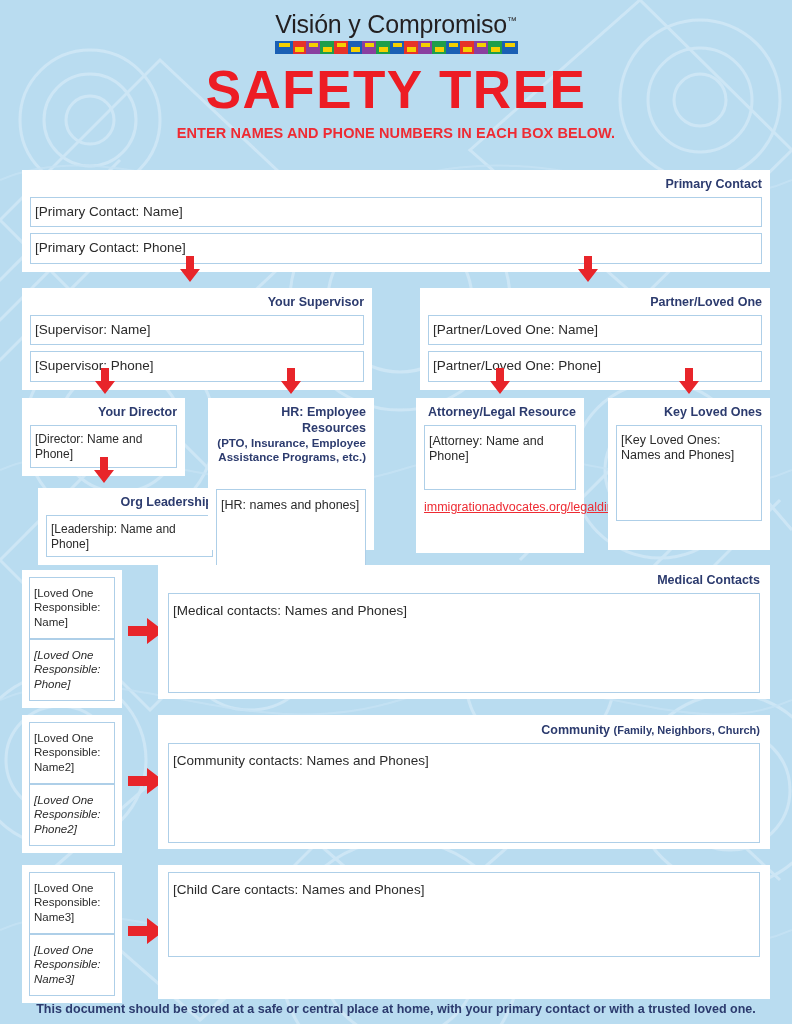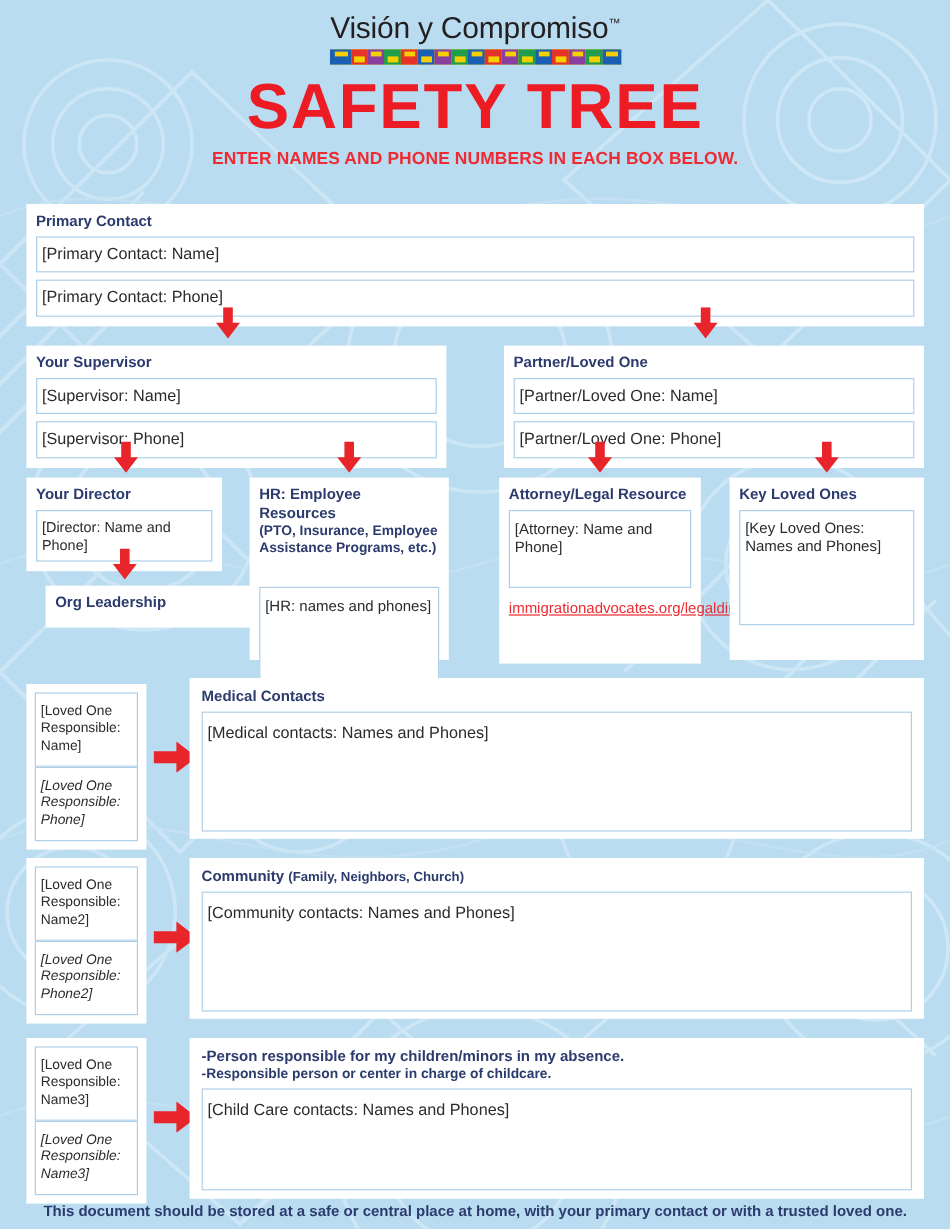--- a/index.html
+++ b/index.html
@@ -82,21 +82,21 @@
     letter-spacing: 0.1px;
   }
 
   
   .card {
     background: #ffffff;
     padding: 6px 8px 8px;
   }
 
   .card-title {
-    text-align: left;
+    text-align: right;
     font-size: 12.5px;
     font-weight: 700;
     color: #2c3b6e;
     line-height: 1.28;
     margin-bottom: 5px;
   }
   .card-title .sub-inline {
     font-size: 11px;
     font-weight: 700;
   }
@@ -325,20 +325,21 @@
   </div>
 
   <div id="arrow-dir">
     <svg class="arrow-svg" style="position:absolute;left:69px;top:2px;" width="26" height="26" viewBox="0 0 26 26">
       <path d="M9 0 h8 v13 h6 L13 26 L3 13 h6 Z" fill="#e8252a"></path>
     </svg>
   </div>
 
   <div class="card" id="leadership-card">
     <div class="card-title">Org Leadership</div>
+    <div class="field" style="font-size:12px;height:42px;">[Leadership: Name and Phone]</div>
   </div>
 
   <div class="card" id="hr-card">
     <div class="card-title">
       <span>HR: Employee Resources</span>
       <span class="card-subline">(PTO, Insurance, Employee Assistance Programs, etc.)</span>
     </div>
     <div class="field tall" style="font-size:12.5px;">[HR: names and phones]</div>
   </div>
 
@@ -383,22 +384,18 @@
   </div>
 
   <div class="side-card" id="sec-cc-side">
     <div class="field">[Loved One Responsible: Name3]</div>
     <div class="field">[Loved One Responsible: Name3]</div>
   </div>
   <svg class="side-arrow" id="sec-cc-arrow" viewBox="0 0 36 26">
     <path d="M0 8 h19 V0 l17 13 l-17 13 v-8 H0 Z" fill="#e8252a"></path>
   </svg>
   <div class="wide-card" id="sec-cc-card">
-    <div class="card-title">
-      <span>-Person responsible for my children/minors in my absence.</span>
-      <span class="card-subline">-Responsible person or center in charge of childcare.</span>
-    </div>
     <div class="field" style="height:85px;padding-top:9px;">[Child Care contacts: Names and Phones]</div>
   </div>
 
   <div class="footer-note">This document should be stored at a safe or central place at home, with your primary contact or with a trusted loved one.</div>
 
 </div>
 
 </body></html>

